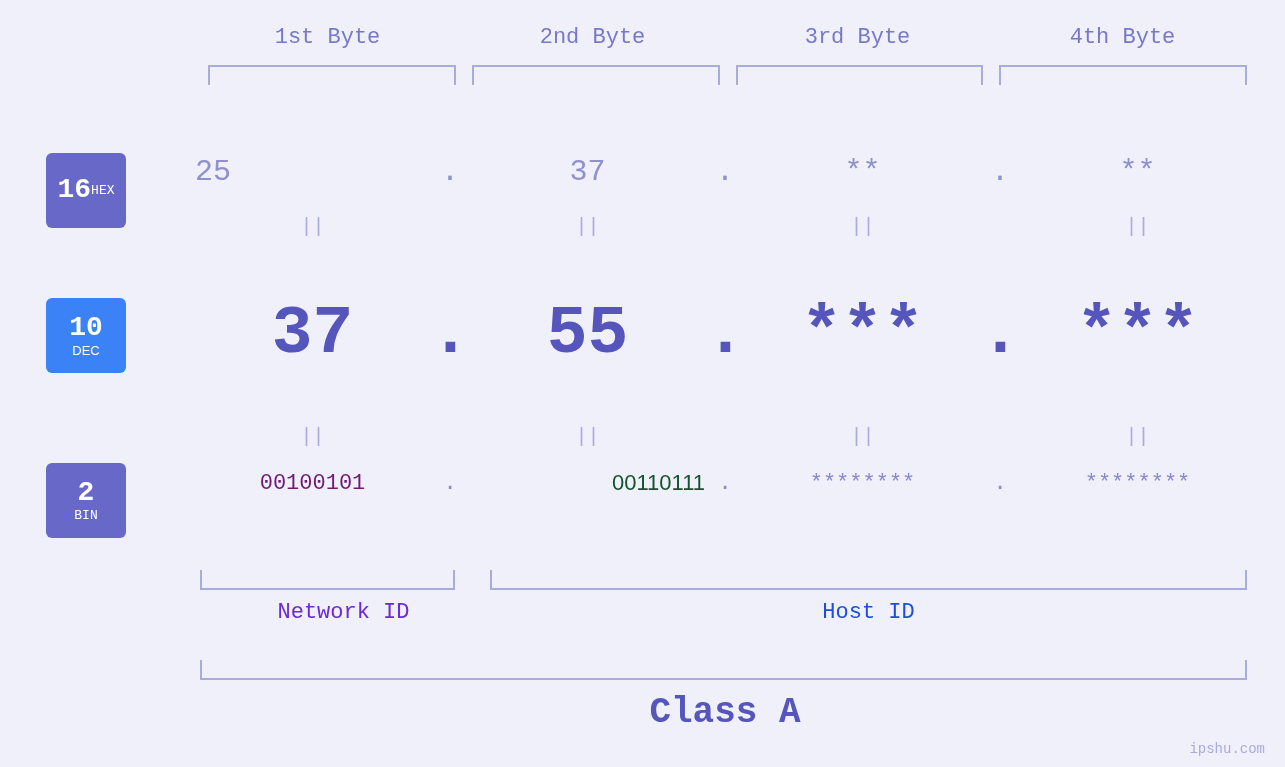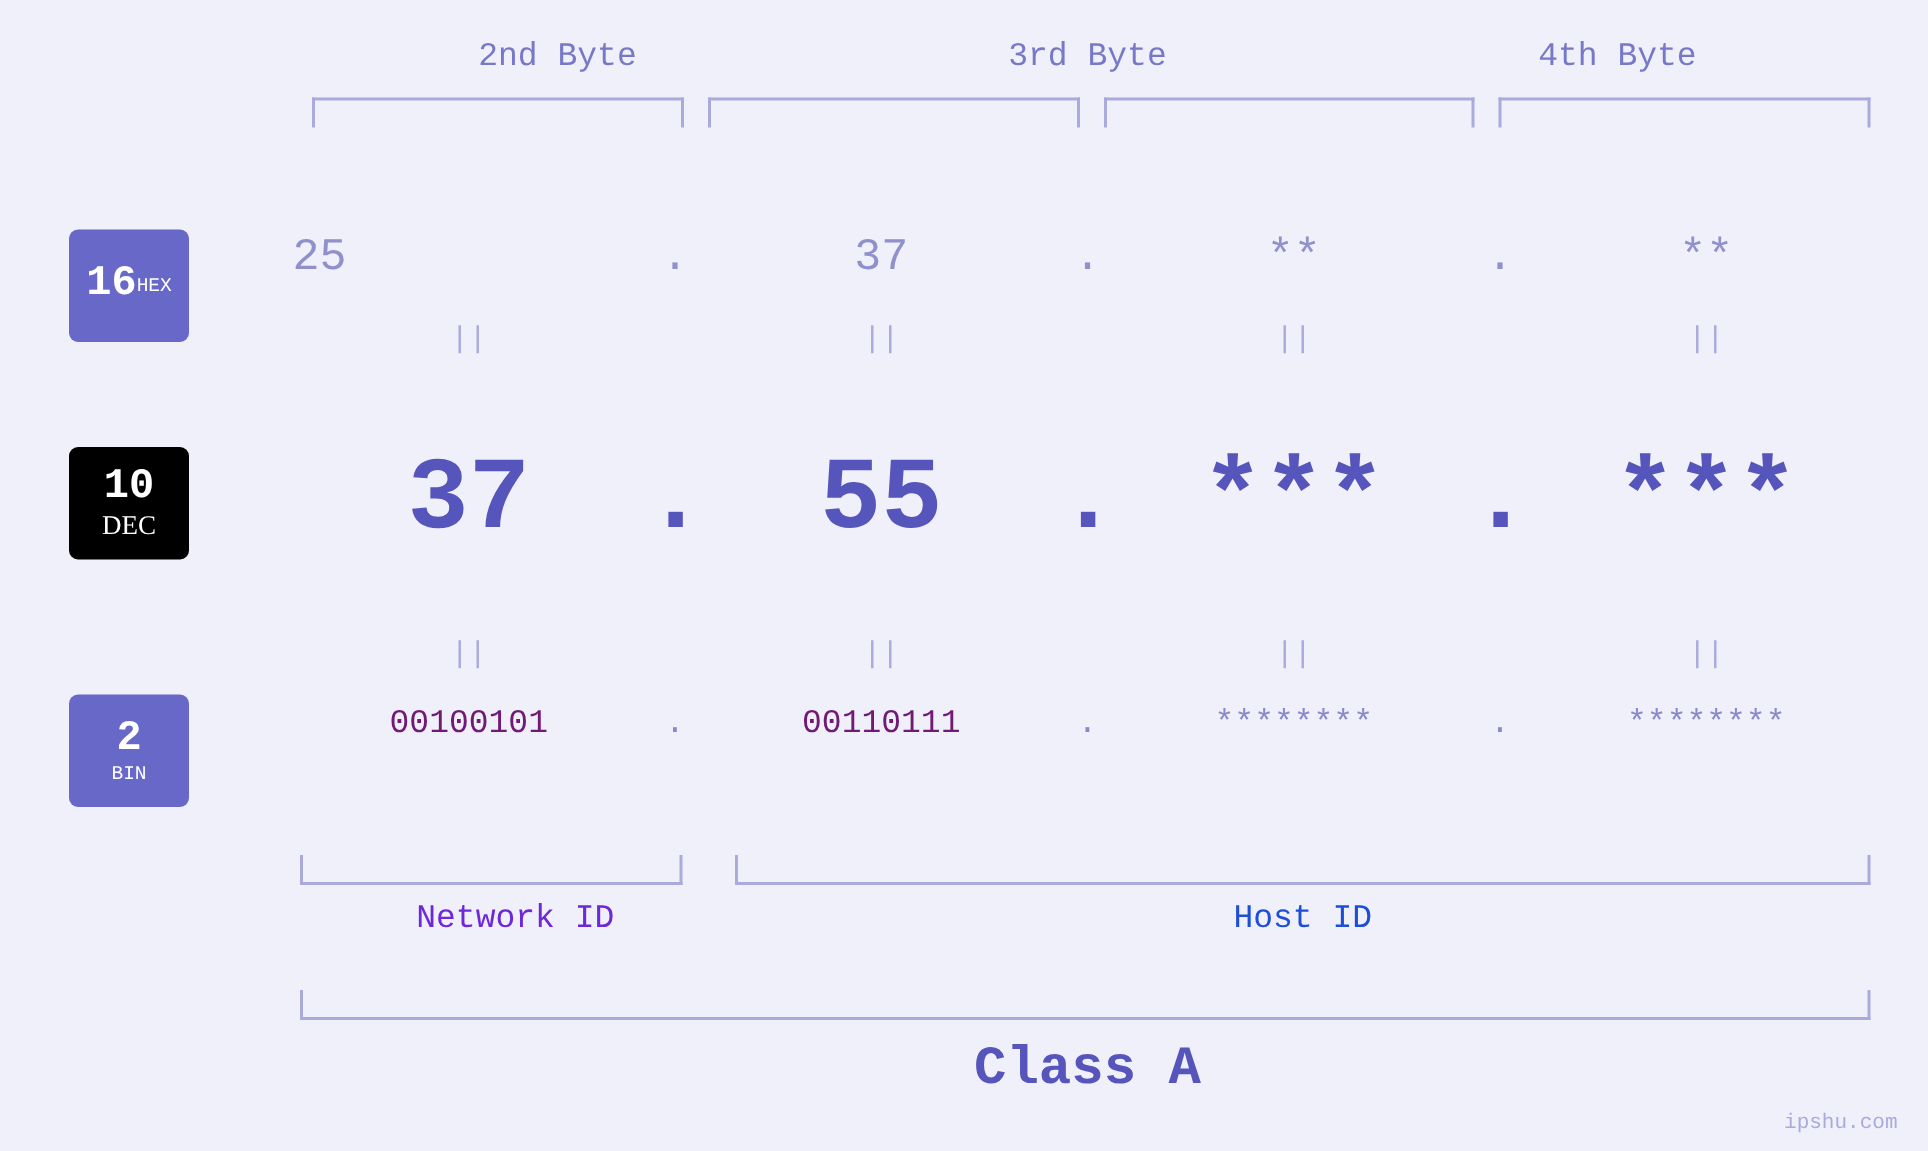--- a/index.html
+++ b/index.html
@@ -57,20 +57,21 @@
       border-right: 2px solid #aaaadd;
       margin: 0 8px;
     }
   </style>
 </head>
 <body>
 
 <div class="page">
 
   <div class="top-labels">
+    <div class="top-label">1st Byte</div>
     <div class="top-label">2nd Byte</div>
     <div class="top-label">3rd Byte</div>
     <div class="top-label">4th Byte</div>
   </div>
 
   <div class="top-brackets">
     <div class="top-br"></div>
     <div class="top-br"></div>
     <div class="top-br"></div>
     <div class="top-br"></div>
@@ -94,23 +95,23 @@
   <div style="position:absolute; top:215px; left:195px; right:30px; display:flex; align-items:center;">
     <div style="flex:1; text-align:center; color:#aaaadd; font-size:20px; font-family:'Courier New',monospace;">||</div>
     <div style="width:40px;"></div>
     <div style="flex:1; text-align:center; color:#aaaadd; font-size:20px; font-family:'Courier New',monospace;">||</div>
     <div style="width:40px;"></div>
     <div style="flex:1; text-align:center; color:#aaaadd; font-size:20px; font-family:'Courier New',monospace;">||</div>
     <div style="width:40px;"></div>
     <div style="flex:1; text-align:center; color:#aaaadd; font-size:20px; font-family:'Courier New',monospace;">||</div>
   </div>
 
-  <div style="position:absolute; left:46px; top:298px; width:80px; height:75px; background:#000000; border-radius:6px; display:flex; flex-direction:column; align-items:center; justify-content:center; color:white;">
+  <div style="position:absolute; left:46px; top:298px; width:80px; height:75px; background:#3b82f6; border-radius:6px; display:flex; flex-direction:column; align-items:center; justify-content:center; color:white;">
     <span style="font-size:28px; font-weight:bold; font-family:'Courier New',monospace; line-height:1.1;">10</span>
-    <span style="font-size:18px; font-family:Liberation Serif, serif;">DEC</span>
+    <span style="font-size:13px; font-family:Liberation Sans, sans-serif;">DEC</span>
   </div>
 
   <div style="position:absolute; top:295px; left:195px; right:30px; display:flex; align-items:center;">
     <div style="flex:1; text-align:center; color:#5555bb; font-size:68px; font-weight:bold; font-family:'Courier New',monospace;">37</div>
     <div style="width:40px; text-align:center; color:#5555bb; font-size:68px; font-weight:bold; font-family:'Courier New',monospace;">.</div>
     <div style="flex:1; text-align:center; color:#5555bb; font-size:68px; font-weight:bold; font-family:'Courier New',monospace;">55</div>
     <div style="width:40px; text-align:center; color:#5555bb; font-size:68px; font-weight:bold; font-family:'Courier New',monospace;">.</div>
     <div style="flex:1; text-align:center; color:#5555bb; font-size:68px; font-weight:bold; font-family:'Courier New',monospace;">***</div>
     <div style="width:40px; text-align:center; color:#5555bb; font-size:68px; font-weight:bold; font-family:'Courier New',monospace;">.</div>
     <div style="flex:1; text-align:center; color:#5555bb; font-size:68px; font-weight:bold; font-family:'Courier New',monospace;">***</div>
@@ -127,21 +128,21 @@
   </div>
 
   <div style="position:absolute; left:46px; top:463px; width:80px; height:75px; background:#6868c8; border-radius:6px; display:flex; flex-direction:column; align-items:center; justify-content:center; color:white;">
     <span style="font-size:28px; font-weight:bold; font-family:'Courier New',monospace; line-height:1.1;">2</span>
     <span style="font-size:13px; font-family:'Courier New',monospace;">BIN</span>
   </div>
 
   <div style="position:absolute; top:470px; left:195px; right:30px; display:flex; align-items:center;">
     <div style="flex:1; text-align:center; color:#701a75; font-size:22px; font-family:'Courier New',monospace;">00100101</div>
     <div style="width:40px; text-align:center; color:#8888cc; font-size:22px; font-family:'Courier New',monospace;">.</div>
-    <div style="flex:1; text-align:center; color:#701a75; font-size:22px; font-family:Liberation Mono, monospace;">00110111</div>
+    <div style="flex:1; text-align:right; color:#14532d; font-size:22px; font-family:Liberation Sans, sans-serif;">00110111</div>
     <div style="width:40px; text-align:center; color:#8888cc; font-size:22px; font-family:'Courier New',monospace;">.</div>
     <div style="flex:1; text-align:center; color:#8888cc; font-size:22px; font-family:'Courier New',monospace;">********</div>
     <div style="width:40px; text-align:center; color:#8888cc; font-size:22px; font-family:'Courier New',monospace;">.</div>
     <div style="flex:1; text-align:center; color:#8888cc; font-size:22px; font-family:'Courier New',monospace;">********</div>
   </div>
 
   <div style="position:absolute; top:570px; left:200px; width:255px; height:20px;
     border-bottom:2px solid #aaaadd; border-left:2px solid #aaaadd; border-right:2px solid #aaaadd;"></div>
 
   <div style="position:absolute; top:570px; left:490px; right:38px; height:20px;

